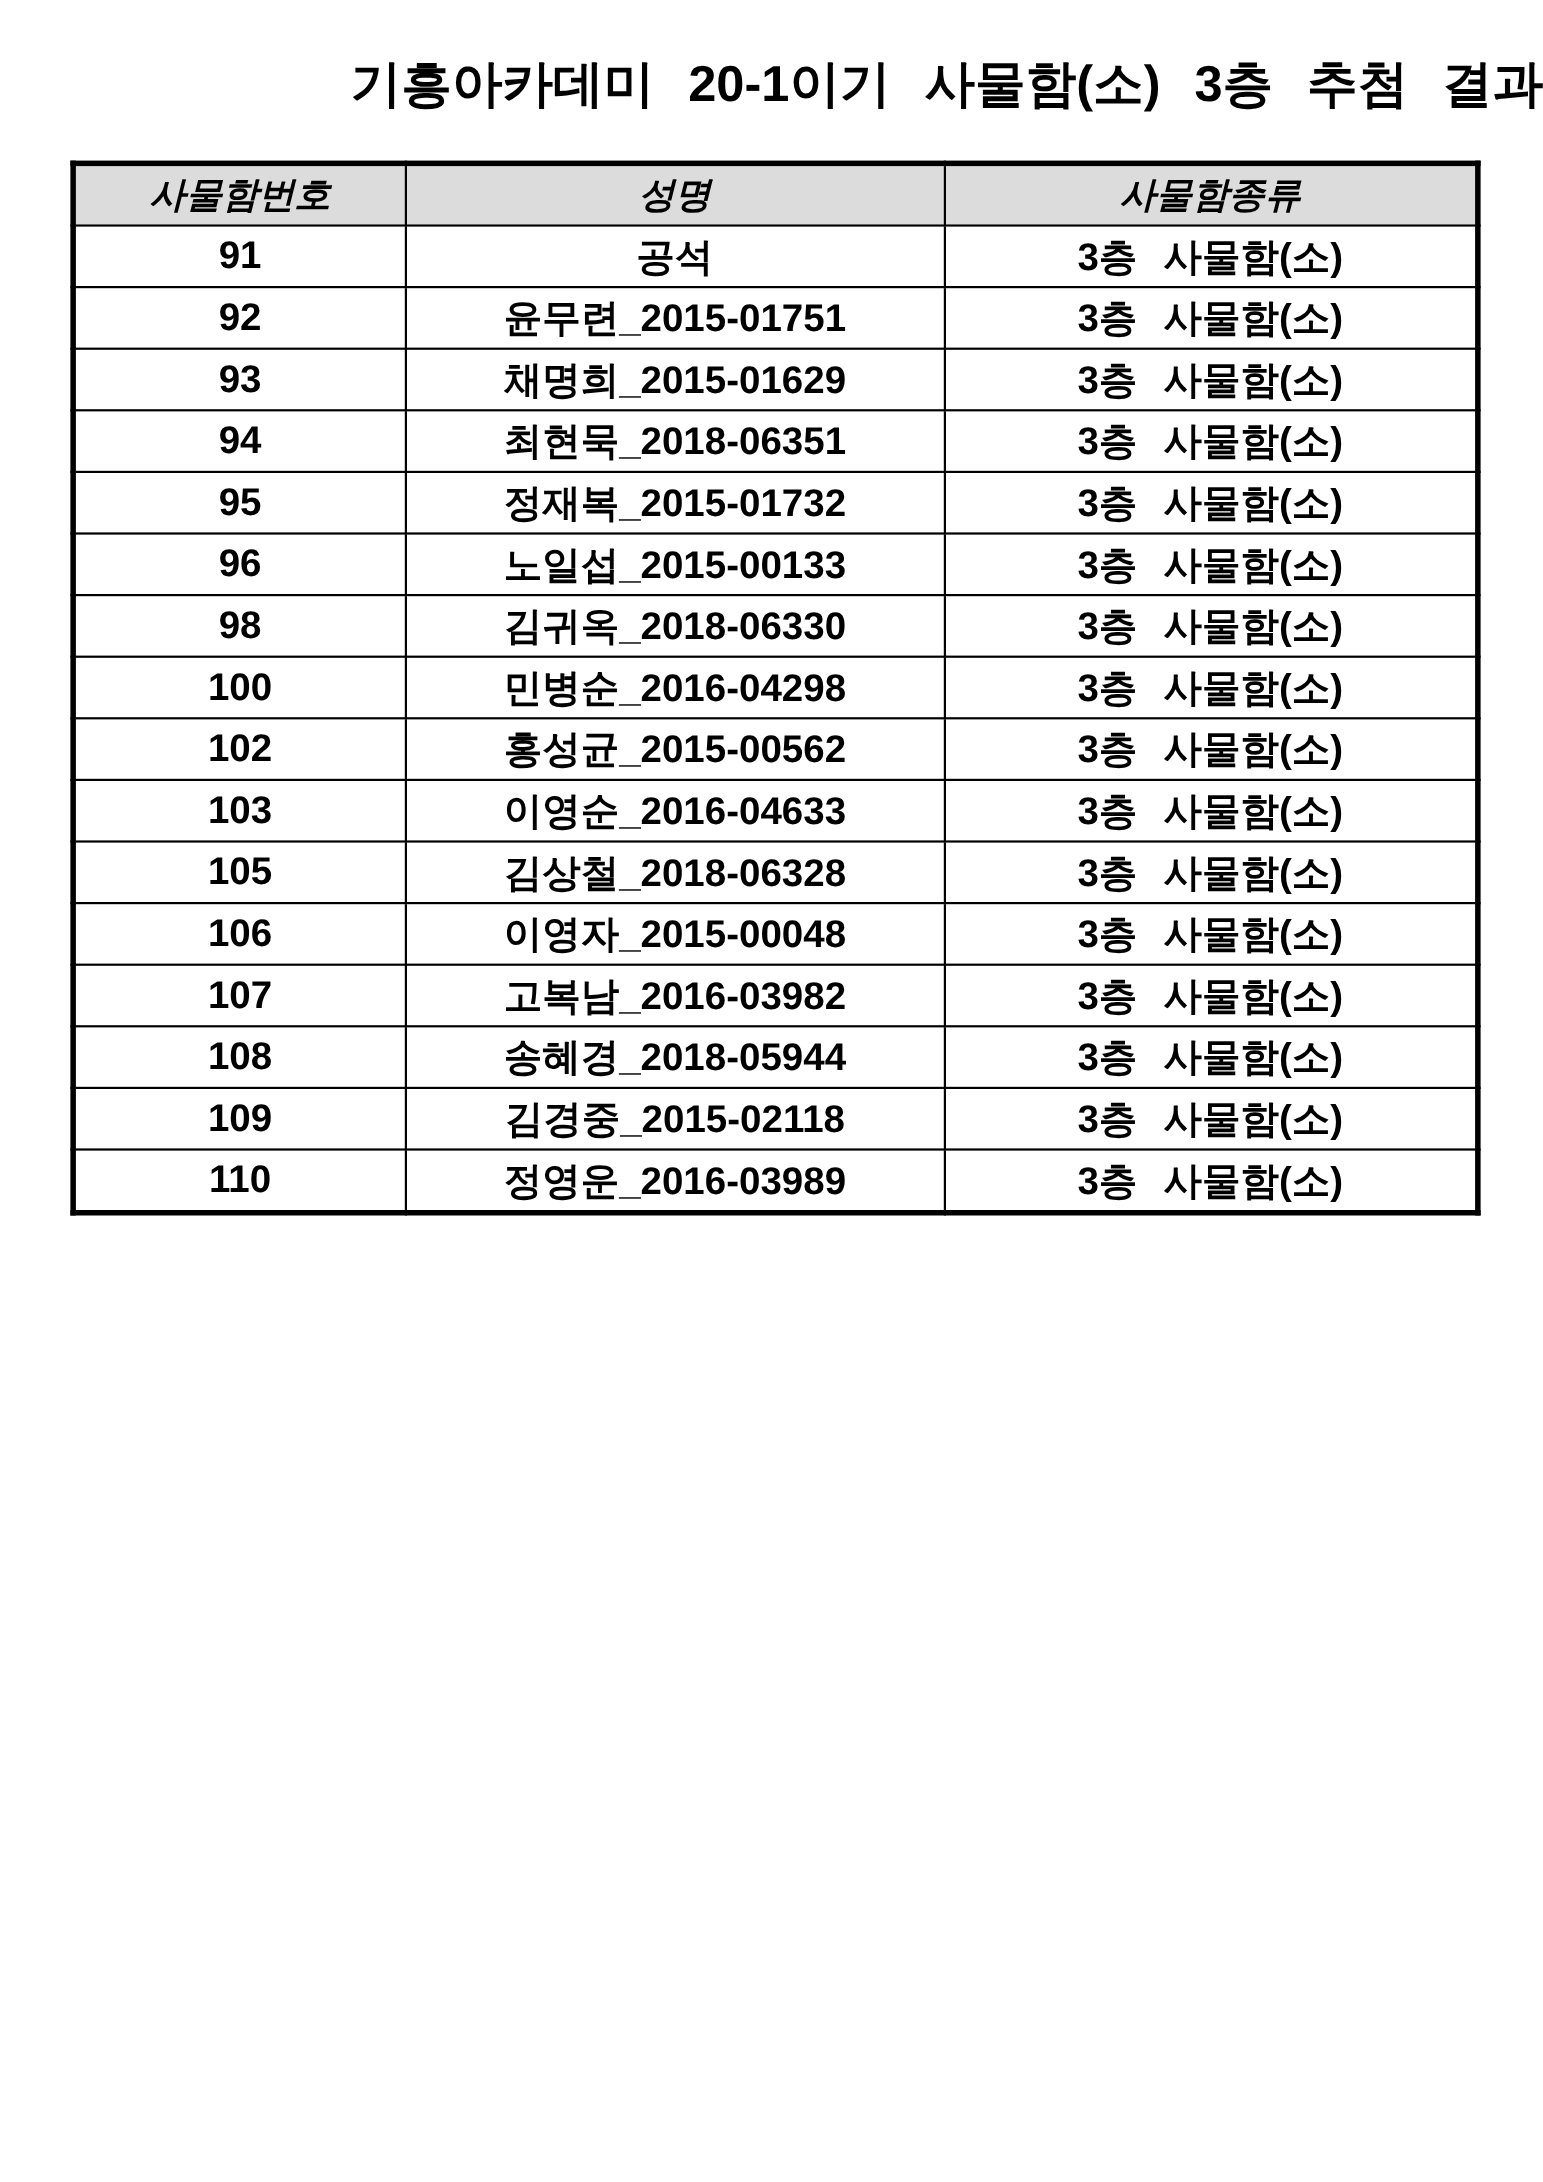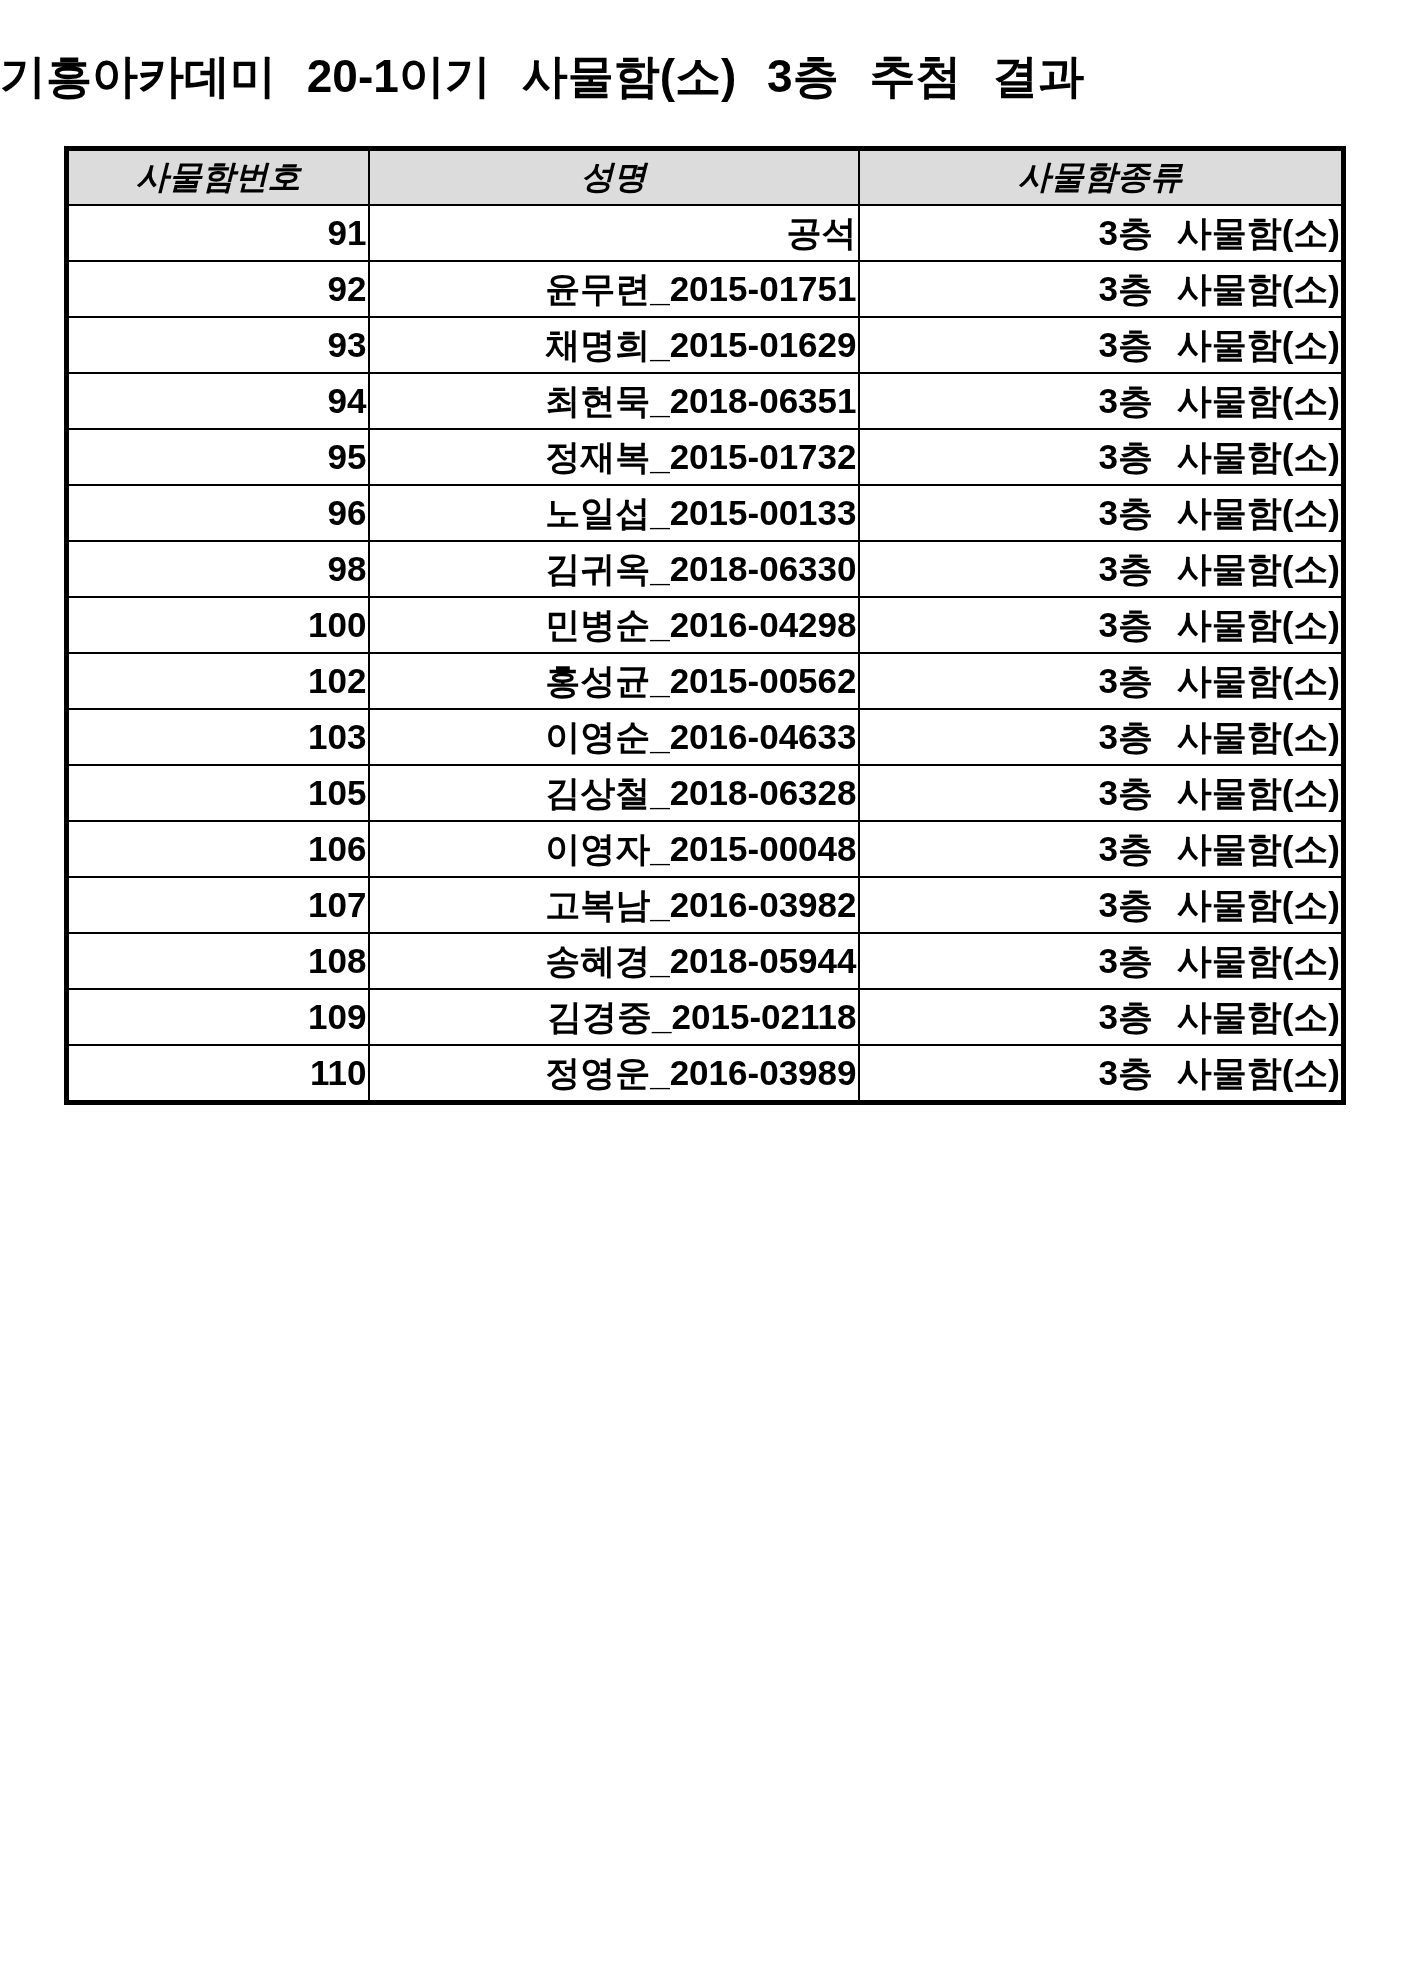--- a/index.html
+++ b/index.html
@@ -12,21 +12,21 @@
   .page {
     position: relative;
     width: 1403px;
     height: 1984px;
     background: var(--page-bg, #ffffff);
     overflow: hidden;
   }
   .doc-title {
     margin: 0;
     padding-top: 46px;
-    text-align: left;
+    text-align: right;
     font-size: 46px;
     font-weight: bold;
     letter-spacing: 0px;
     word-spacing: 18px;
     color: var(--text, #000000);
     white-space: nowrap;
   }
   table.lottery-table {
     border-collapse: collapse;
     table-layout: fixed;
@@ -47,21 +47,20 @@
     height: 51px;
     font-size: 33px;
     font-weight: bold;
     font-style: italic;
   }
   table.lottery-table td {
     height: 52px;
     font-size: 35px;
     font-weight: bold;
     background: #ffffff;
-    text-align: right;
   }
   col.c-no   { width: 302px; }
   col.c-name { width: 490px; }
   col.c-type { width: 485px; }
   td.cell-type { word-spacing: 14px; }
 </style>
 </head>
 <body>
 
 <div class="page" style="--page-bg: #ffffff; --text: #000000; --border: #000000; --header-bg: #dcdcdc;">

